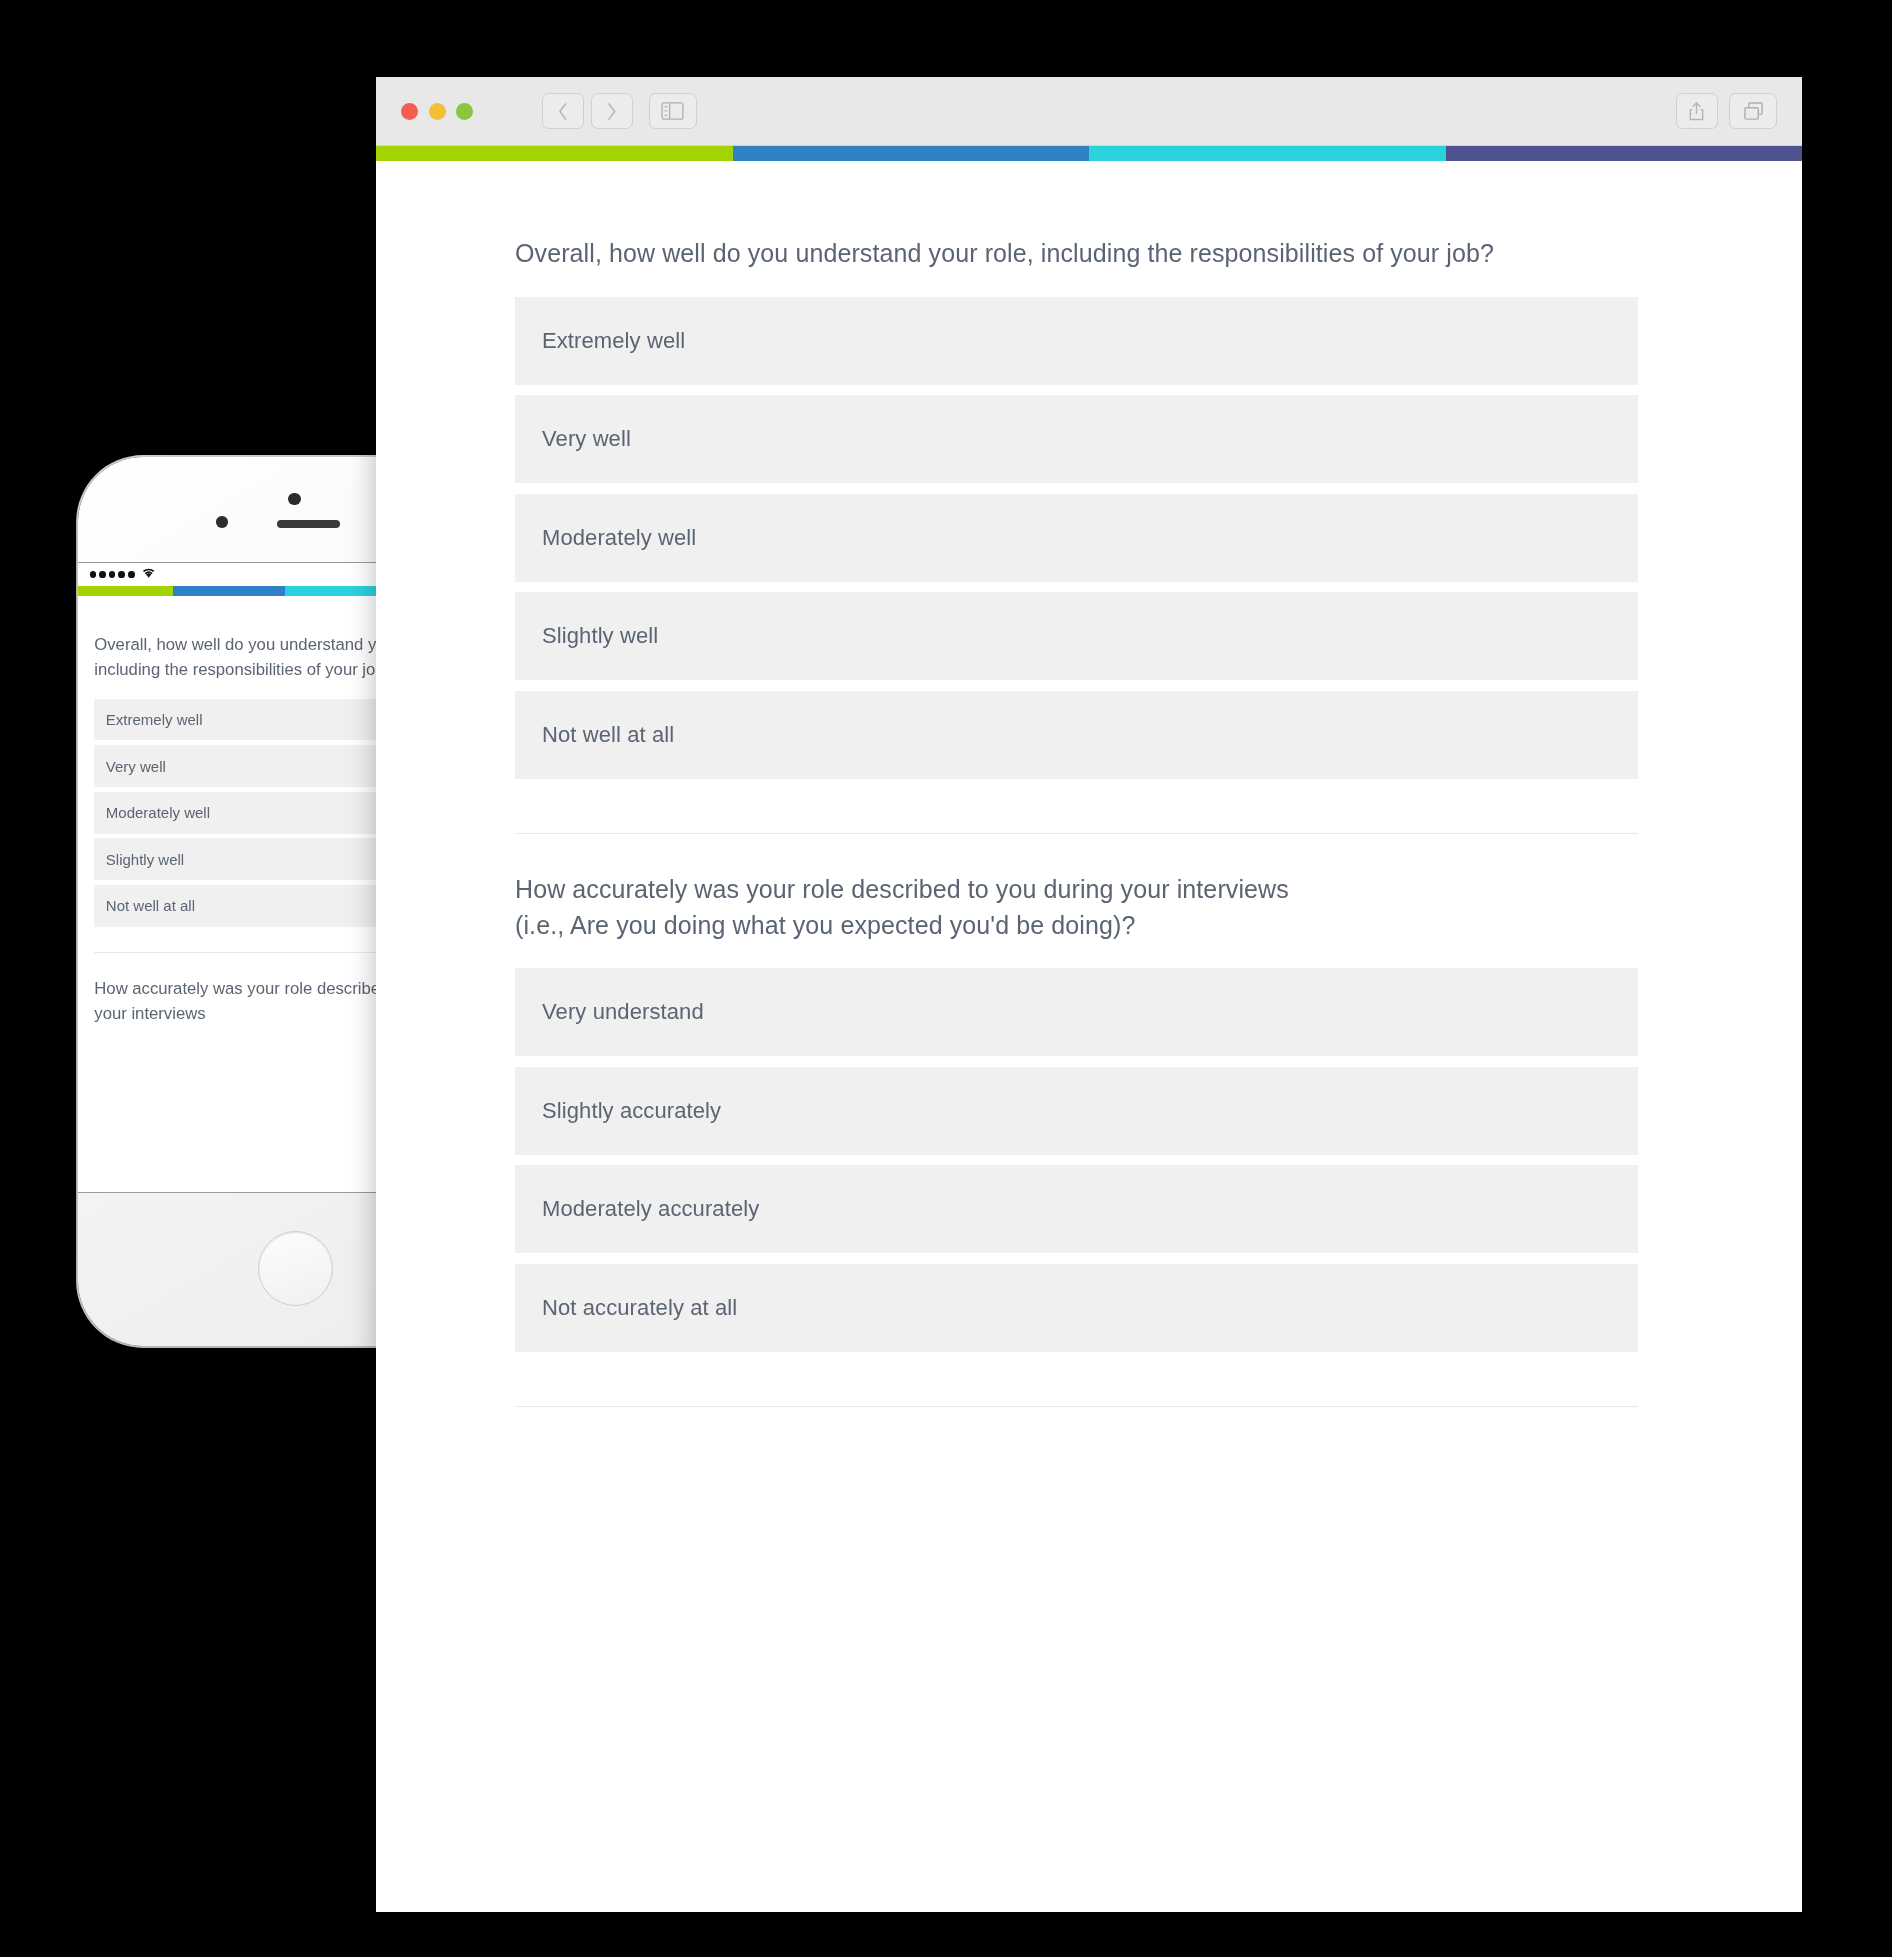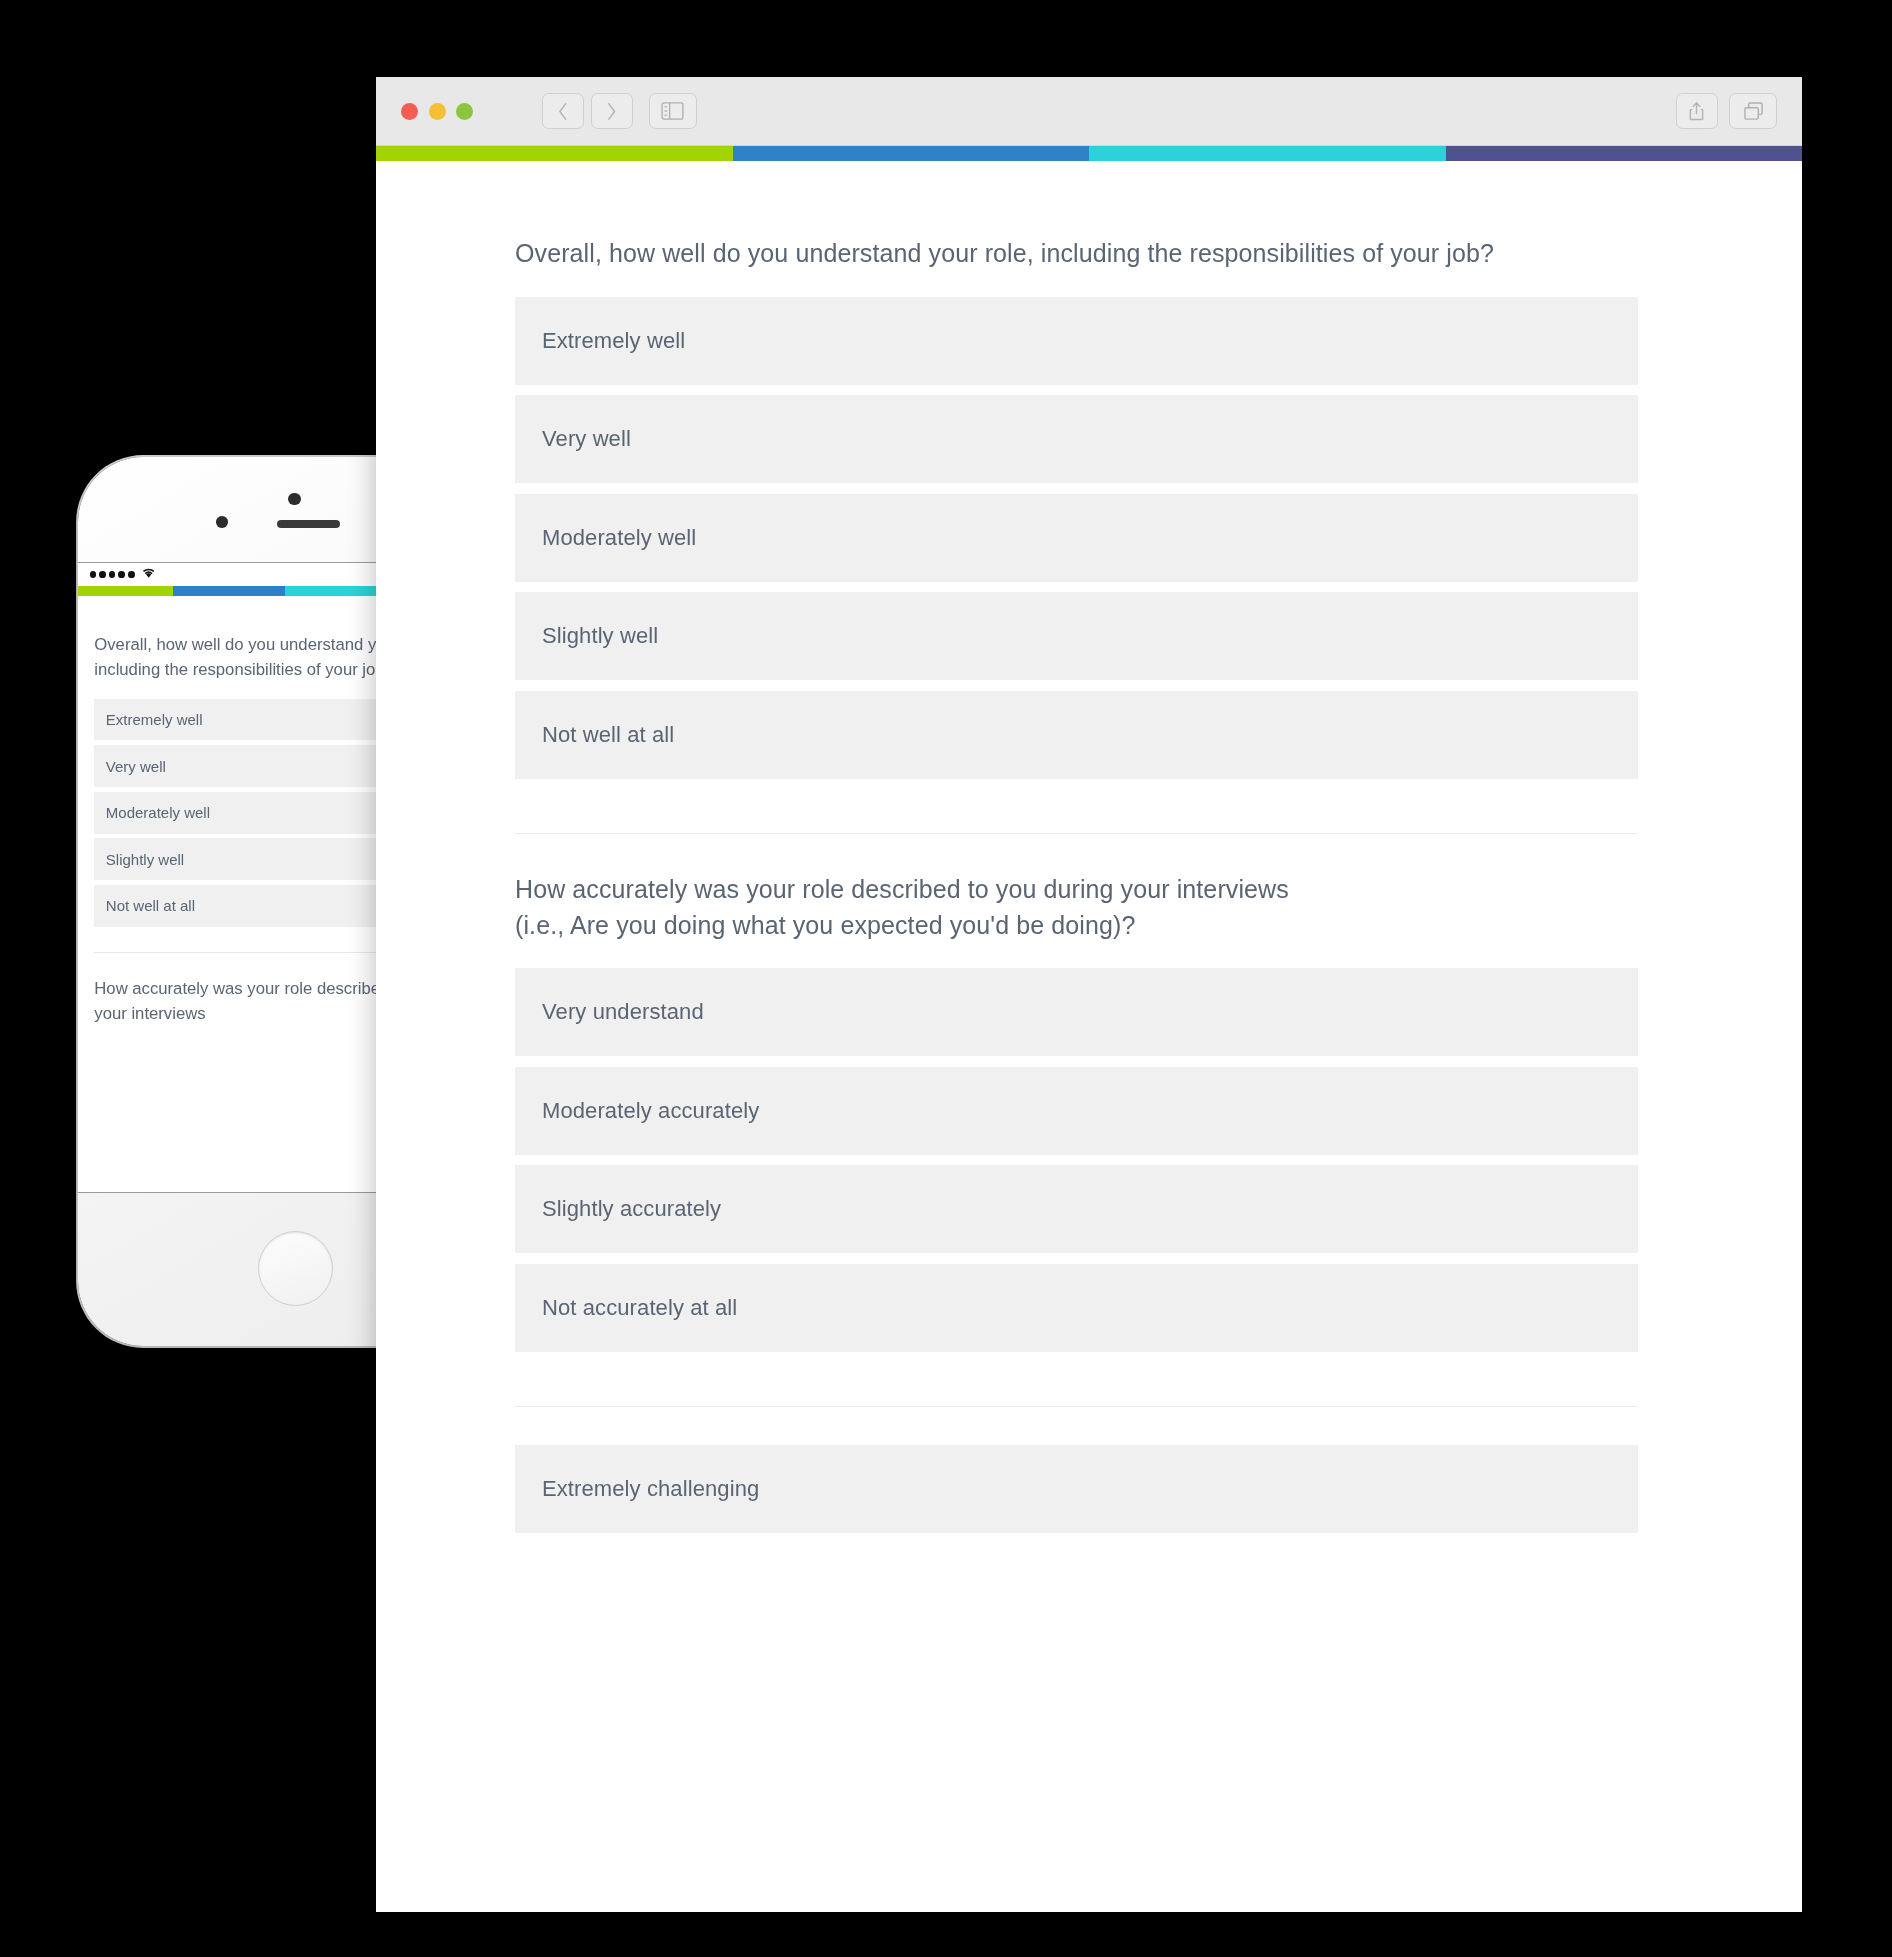--- a/index.html
+++ b/index.html
@@ -383,30 +383,27 @@
           <div class="option">Not well at all</div>
         </div>
       </div>
 
       <hr class="section-divider">
 
       <div class="question-block">
         <p class="question-text"><span>How accurately was your role described to you during your interviews</span><br><span>(i.e., Are you doing what you expected you'd be doing)?</span></p>
         <div class="options">
           <div class="option">Very understand</div>
+          <div class="option">Slightly accurately</div>
           <div class="option">Moderately accurately</div>
-          <div class="option">Slightly accurately</div>
           <div class="option">Not accurately at all</div>
         </div>
       </div>
 
       <hr class="section-divider">
 
       <div class="question-block">
-        <div class="options">
-          <div class="option">Extremely challenging</div>
-        </div>
       </div>
 
     </div>
   </div>
 </div>
 
 
 </body></html>

